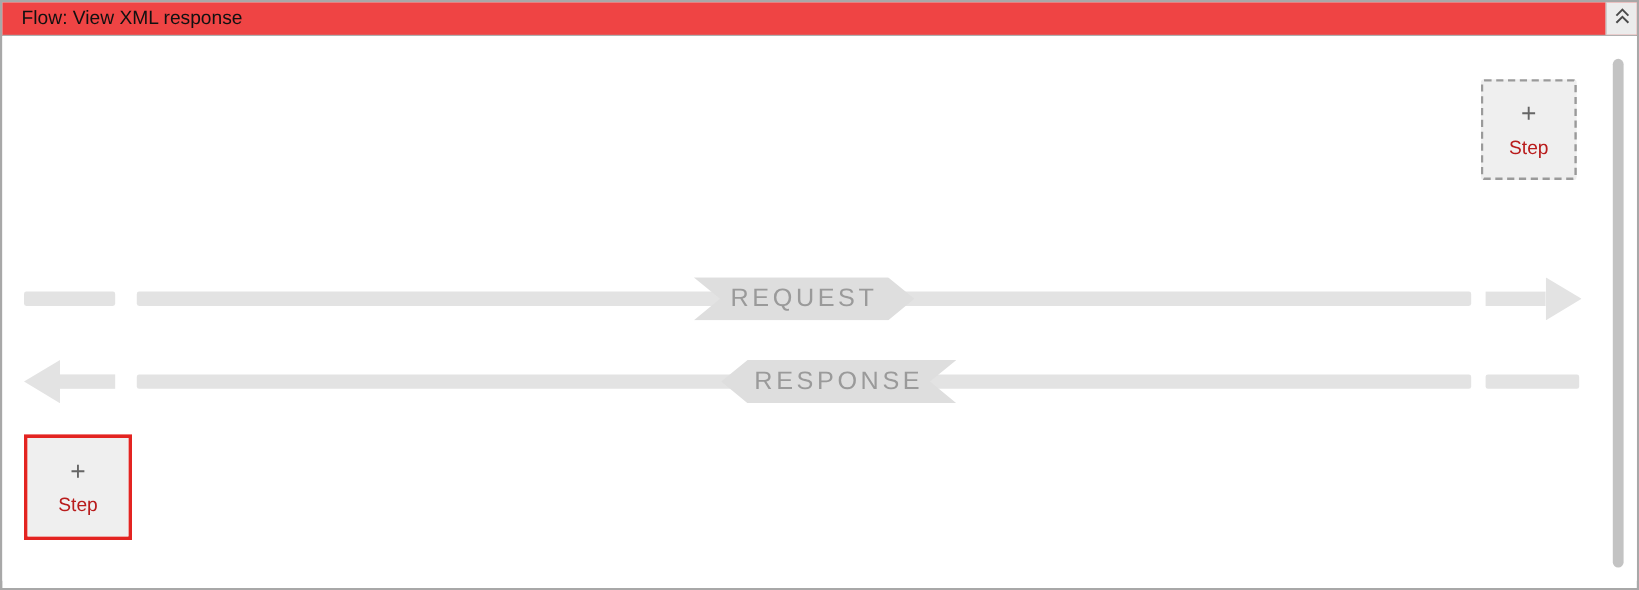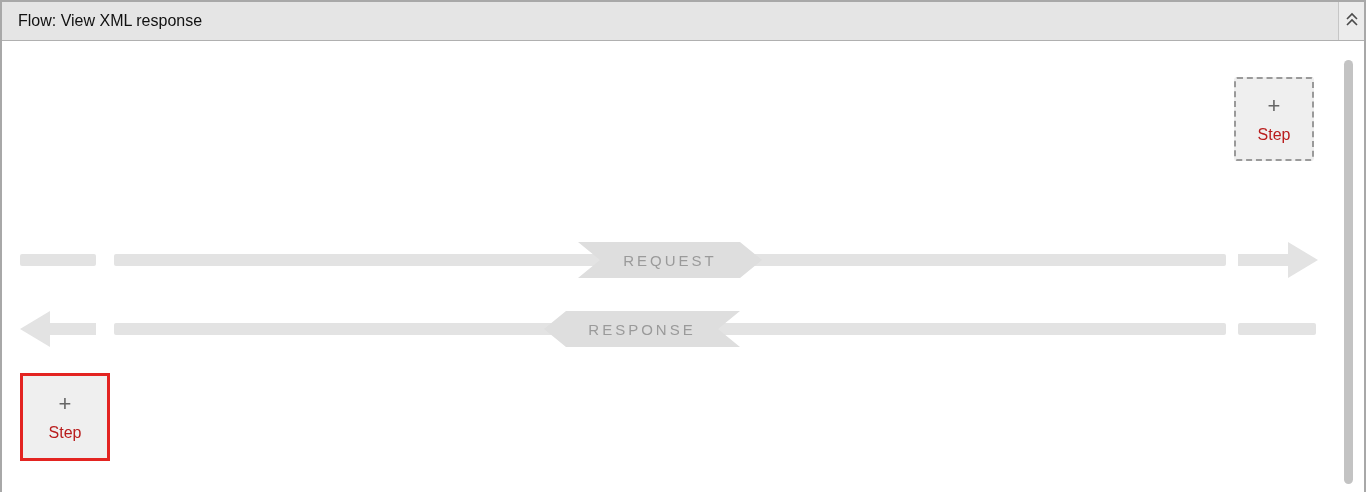--- a/index.html
+++ b/index.html
@@ -11,22 +11,22 @@
     overflow: hidden;
   }
   .panel {
     width: 1366px;
     height: 492px;
     border: 2px solid #a8a8a8;
     background: #ffffff;
     position: relative;
   }
   .header {
-    height: 39px;
-    background: #e5e5e5;
+    height: 28px;
+    background: #ef4444;
     border-bottom: 1px solid #b0b0b0;
     display: flex;
     align-items: center;
     position: relative;
   }
   .header .title {
     margin-left: 16px;
     font-size: 16px;
     color: #111111;
   }
@@ -56,21 +56,21 @@
     background: #e3e3e3;
     border-radius: 2px;
   }
   .banner {
     position: absolute;
     height: 36px;
     background: #dedede;
     display: flex;
     align-items: center;
     justify-content: center;
-    font-size: 15px;
+    font-size: 21px;
     letter-spacing: 3px;
     color: #9a9a9a;
   }
   .banner.right {
     clip-path: polygon(0% 0%, calc(100% - 22px) 0%, 100% 50%, calc(100% - 22px) 100%, 0% 100%, 22px 50%);
   }
   .banner.left {
     clip-path: polygon(100% 0%, 22px 0%, 0% 50%, 22px 100%, 100% 100%, calc(100% - 22px) 50%);
   }
   .tri {
@@ -163,21 +163,21 @@
         <span>REQUEST</span>
       </div>
       <div class="bar" style="left:1236px; top:213px; width:50px; border-radius:0;"></div>
       <div class="tri right" style="left:1286px; top:201px;"></div>
     </div>
 
     <div>
       <div class="tri left" style="left:18px; top:270px;"></div>
       <div class="bar" style="left:48px; top:282px; width:46px; border-radius:0;"></div>
       <div class="bar" style="left:112px; top:282px; width:1112px;"></div>
-      <div class="banner left" style="left:542px; top:270px; width:196px;">
+      <div class="banner left" style="left:599px; top:270px; width:196px;">
         <span>RESPONSE</span>
       </div>
       <div class="bar" style="left:1236px; top:282px; width:78px;"></div>
     </div>
 
     <div class="step-highlight">
       <div class="step-btn step-bottom">
         <span class="plus">+</span>
         <span class="step-label">Step</span>
       </div>

